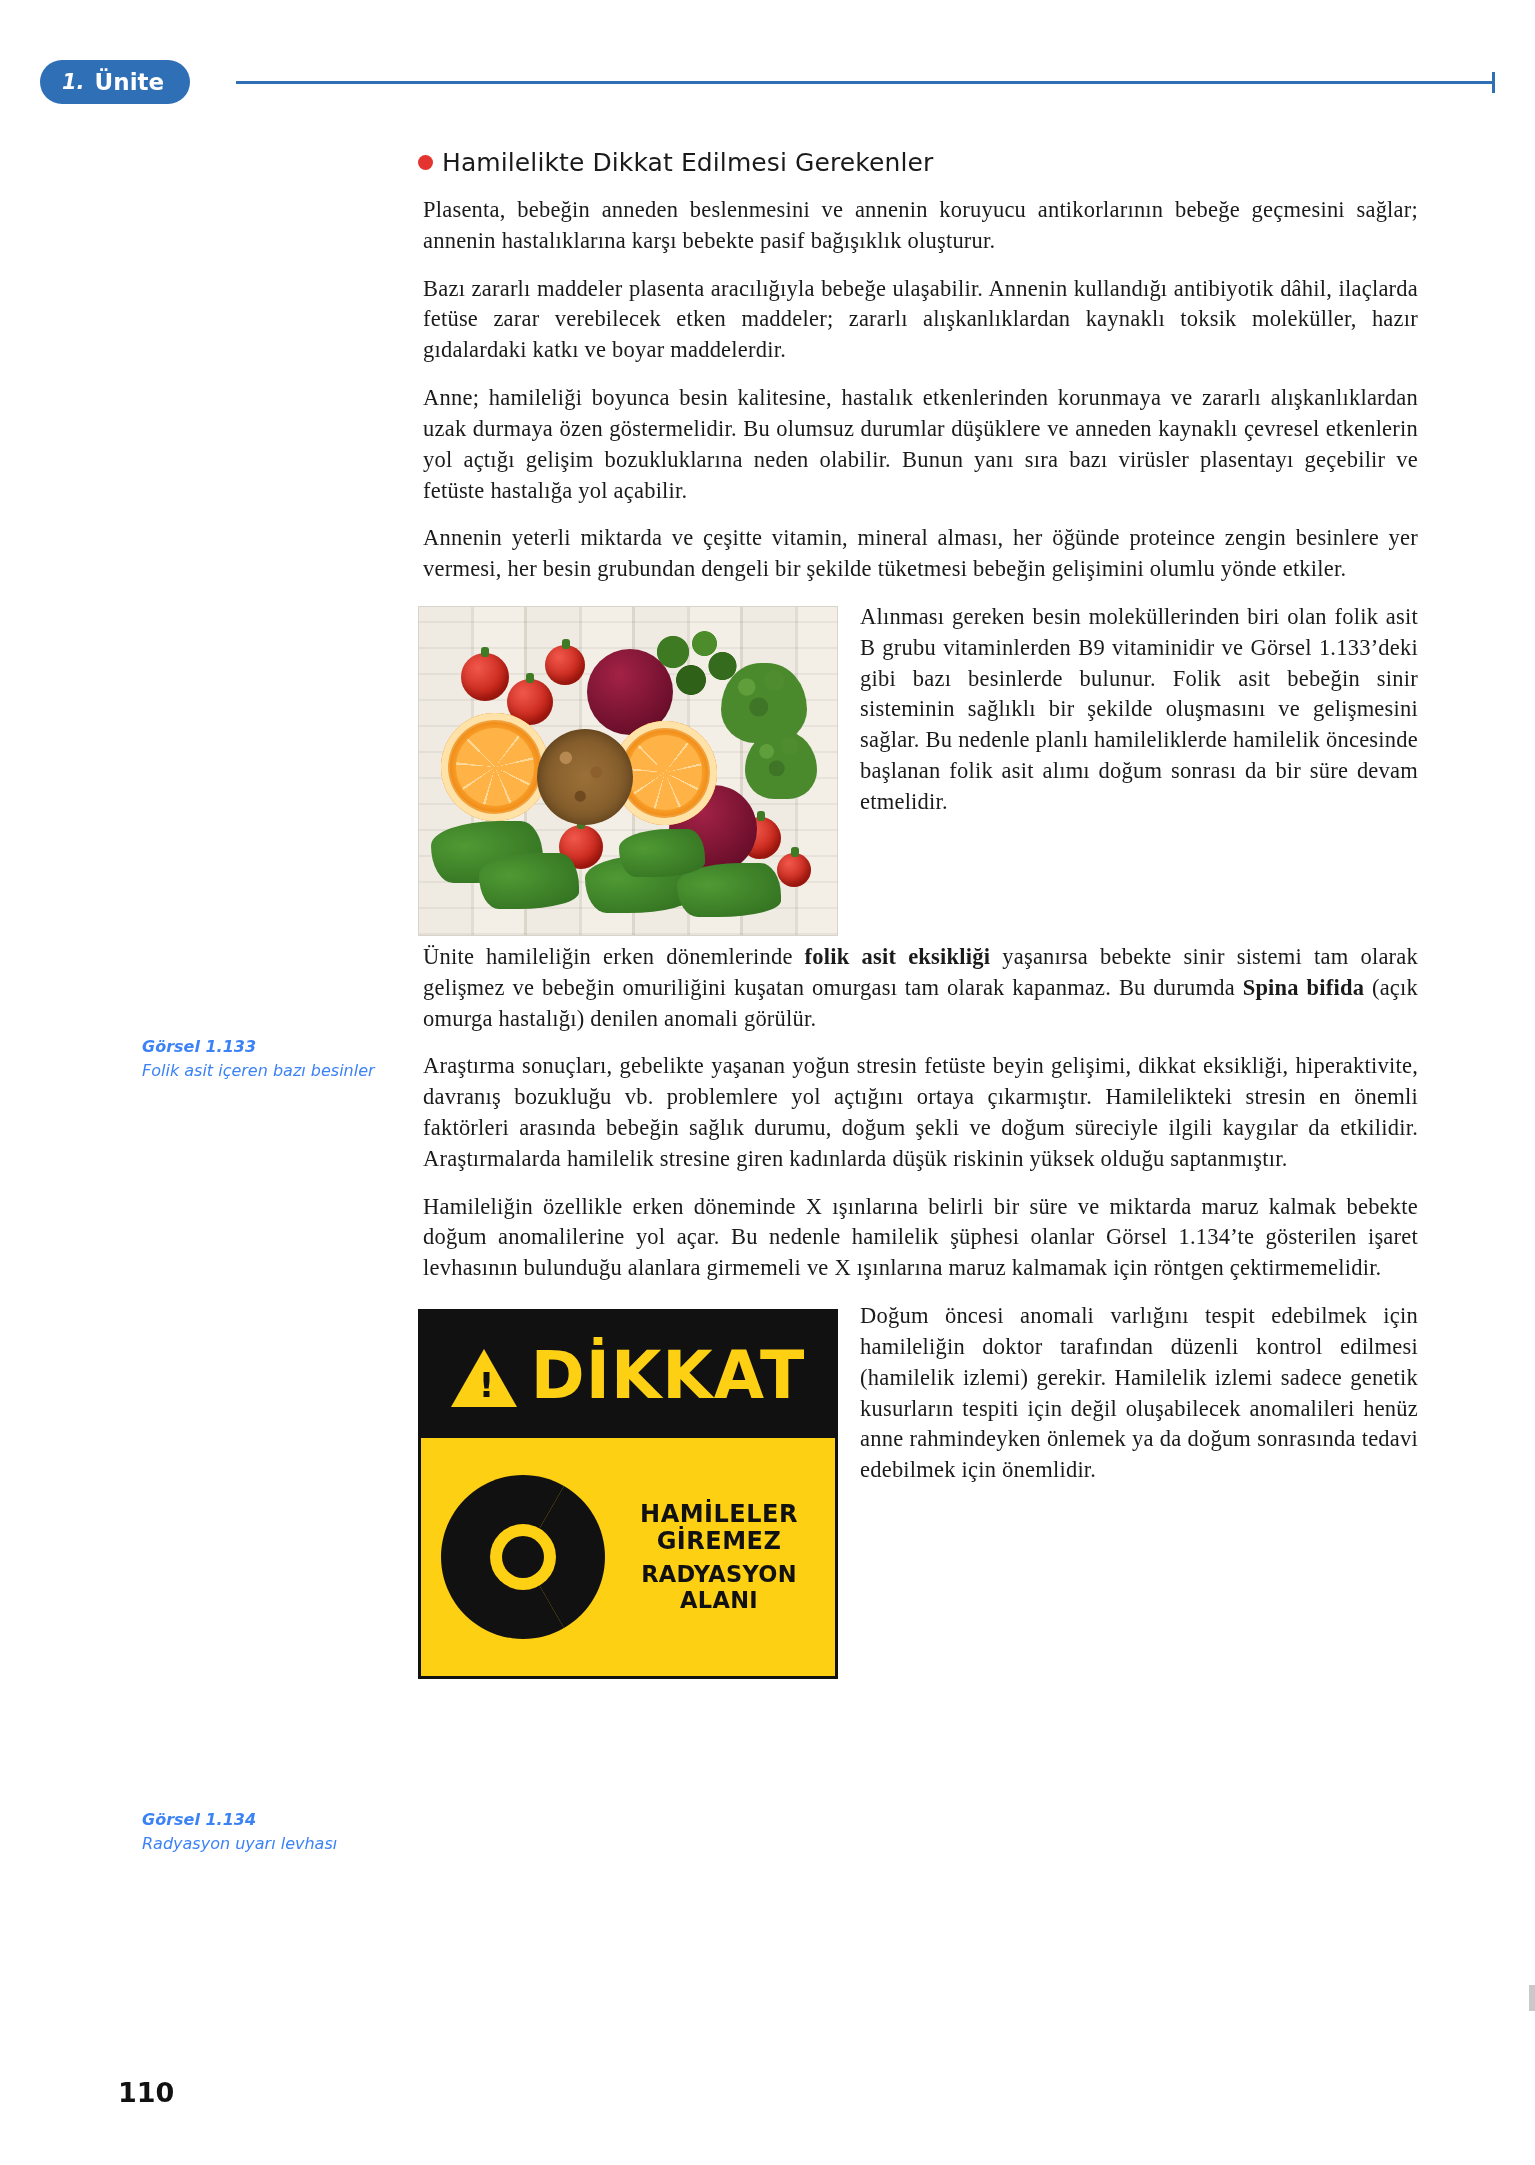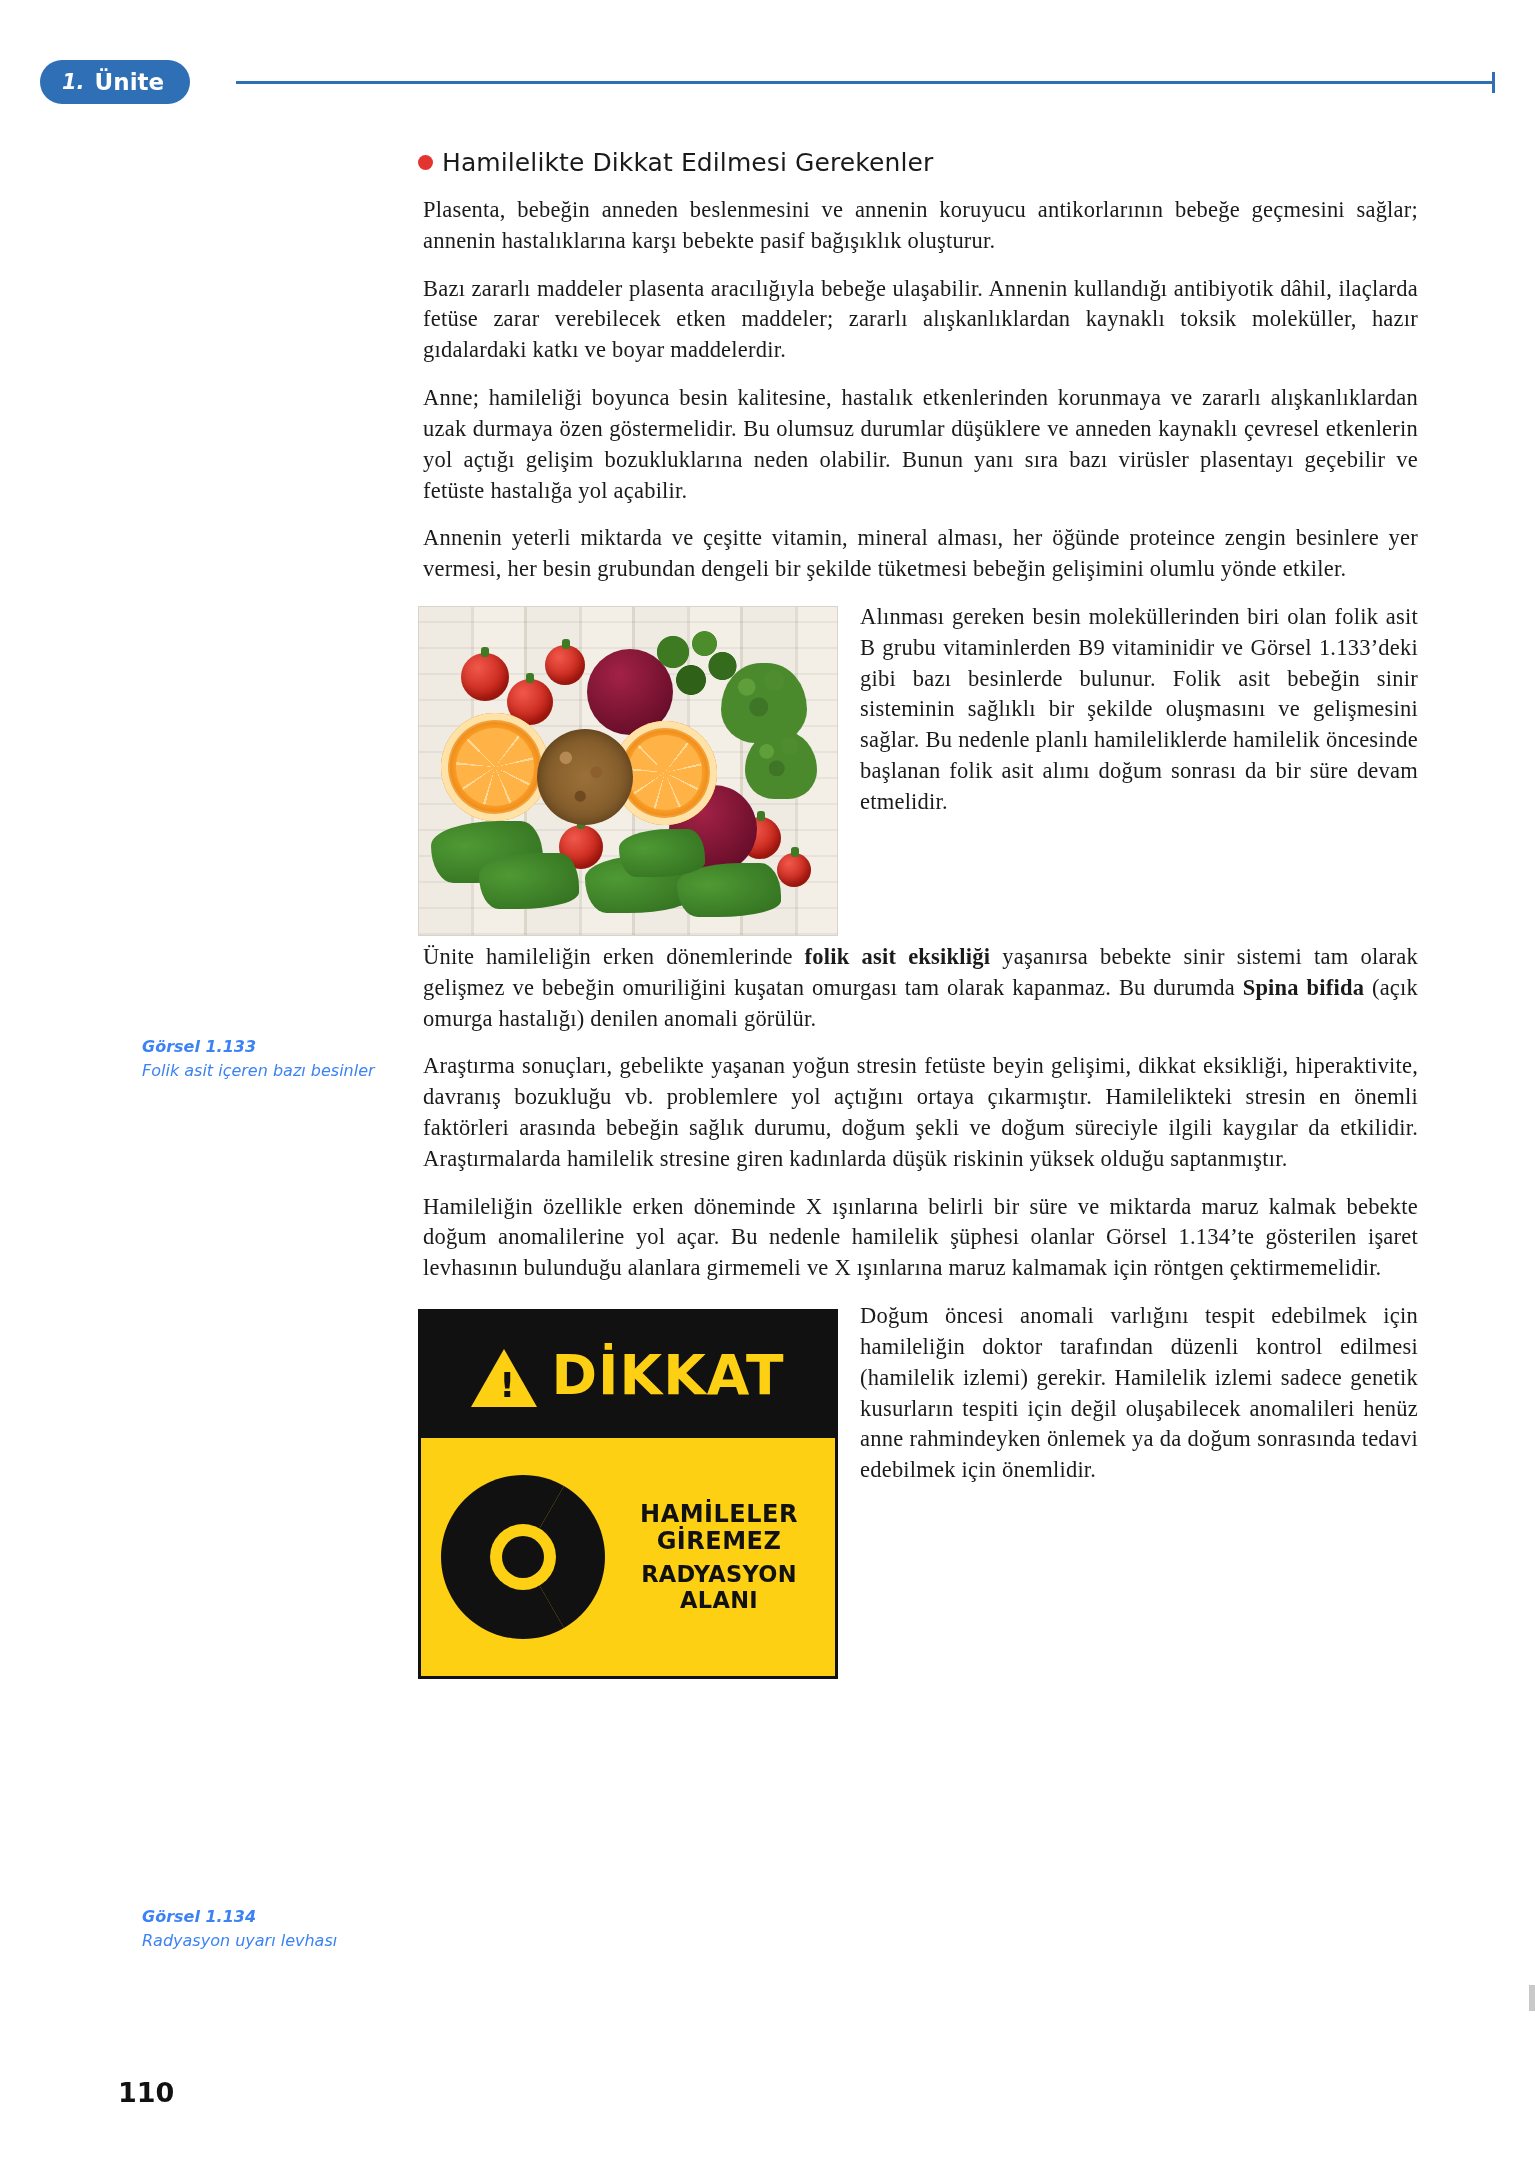--- a/index.html
+++ b/index.html
@@ -253,21 +253,21 @@
     position: absolute;
     left: -5px;
     top: 16px;
     color: #111;
     font-size: 34px;
     font-weight: bold;
     font-family: "DejaVu Sans", sans-serif;
   }
   .sign-top .dikkat {
     color: #fdd014;
-    font-size: 55px;
+    font-size: 65px;
     font-weight: bold;
     letter-spacing: 1px;
     line-height: 1;
   }
   .sign-body {
     position: absolute;
     left: 0; right: 0; top: 126px; bottom: 0;
     display: flex;
     align-items: center;
   }
@@ -327,21 +327,21 @@
   </div>
   <div class="unit-rule"></div>
   <div class="unit-rule-cap"></div>
 </div>
 
 <div class="caption-col" style="top: 1035px;">
   <div class="caption-title">Görsel 1.133</div>
   <div class="caption-sub">Folik asit içeren bazı besinler</div>
 </div>
 
-<div class="caption-col" style="top: 1905px;">
+<div class="caption-col" style="top: 1808px;">
   <div class="caption-title">Görsel 1.134</div>
   <div class="caption-sub">Radyasyon uyarı levhası</div>
 </div>
 
 <div class="content">
 
   <div class="section-heading">
     <span class="bullet-dot"></span>
     <span class="title">Hamilelikte Dikkat Edilmesi Gerekenler</span>
   </div>

